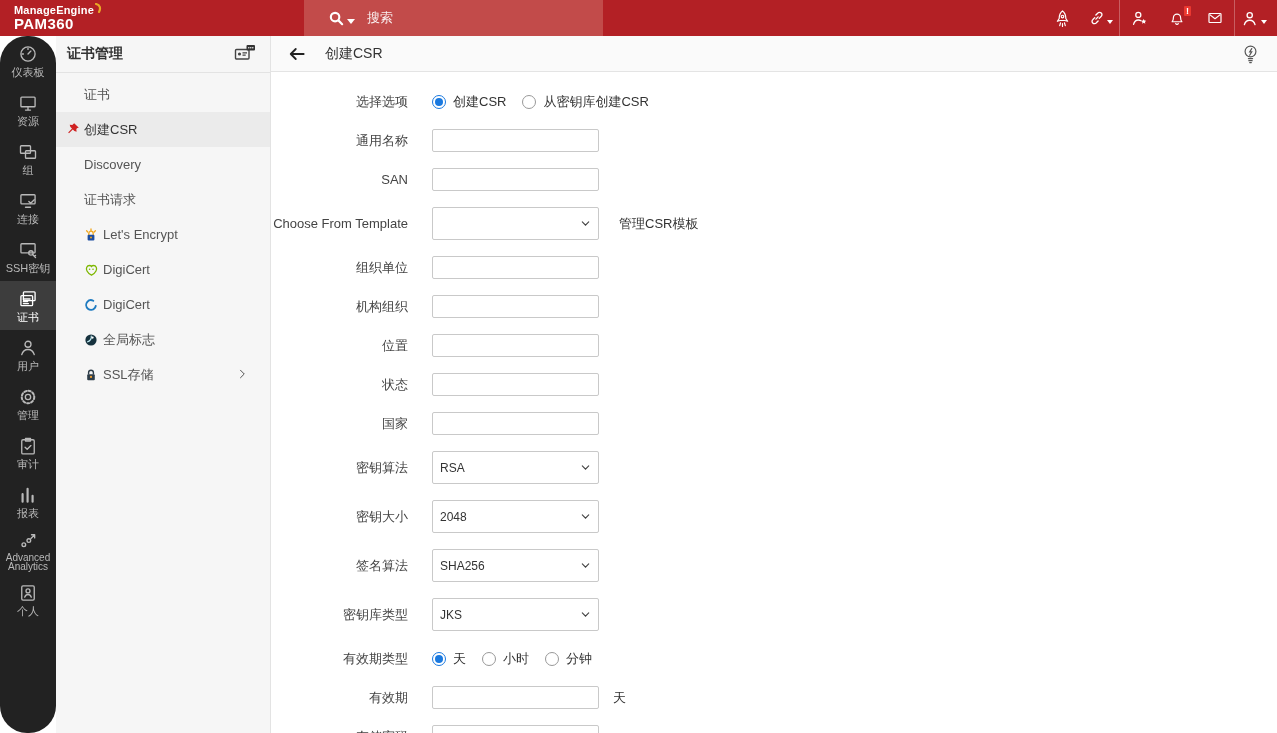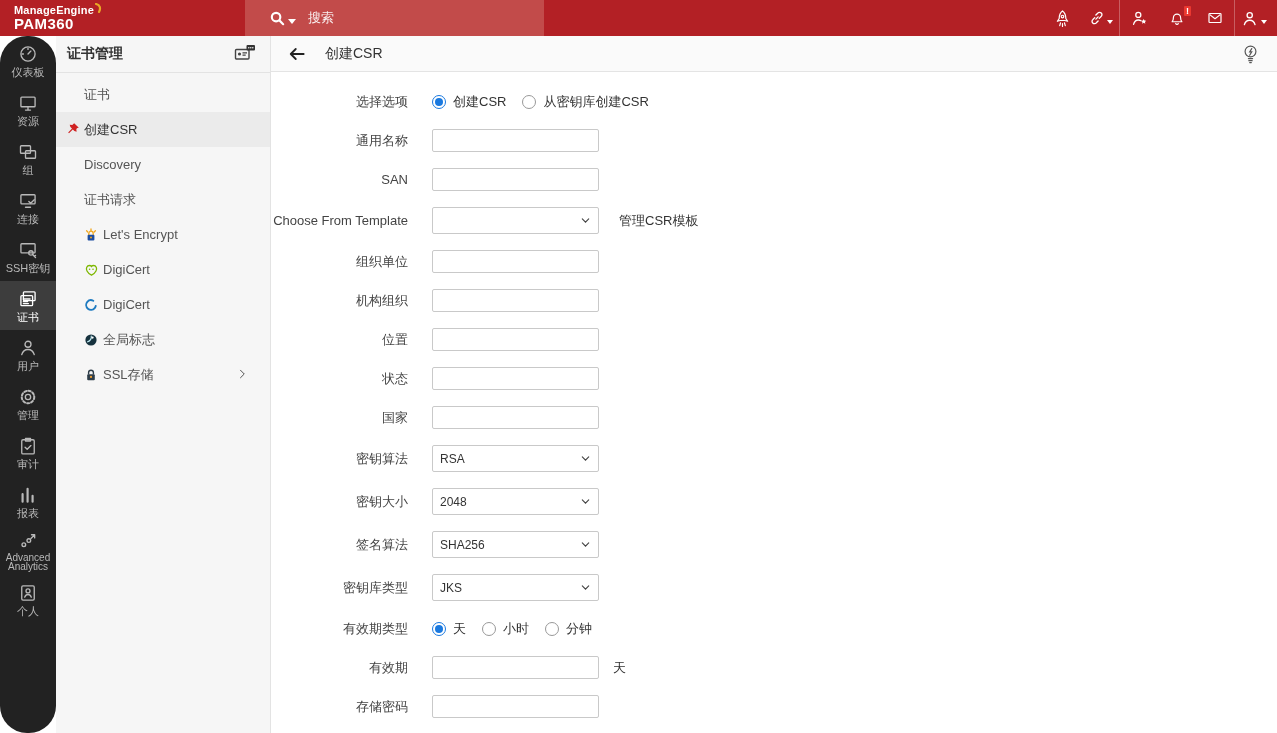--- a/index.html
+++ b/index.html
@@ -3,21 +3,21 @@
 <meta charset="utf-8">
 <style>
   * { box-sizing: border-box; margin: 0; padding: 0; }
   html,body { width:1277px; height:733px; }
   body {
     font-family: "Liberation Sans", "DejaVu Sans", sans-serif;
     position: relative; overflow: hidden; background: #fff; font-size: 13px; color:#333;
   }
   
   .topbar { position:absolute; top:0; left:0; width:1277px; height:36px; background:#b32025; display:flex; align-items:stretch; z-index:5; }
-  .logo { width:245px; padding-left:14px; display:flex; flex-direction:column; justify-content:center; }
+  .logo { width:304px; padding-left:14px; display:flex; flex-direction:column; justify-content:center; }
   .logo .l1 { color:#fff; font-weight:bold; font-size:11px; line-height:12px; letter-spacing:.2px; display:flex; align-items:center; }
   .logo .swoosh { margin-left:1px; margin-top:-4px; }
   .logo .l2 { color:#fff; font-weight:bold; font-size:15px; line-height:16px; letter-spacing:.4px; }
   .search-area { width:299px; background:#c24b4a; display:flex; align-items:center; padding-left:24px; cursor:text; }
   .search-area .mag { flex:0 0 auto; }
   .search-caret { width:0; height:0; border-left:4px solid transparent; border-right:4px solid transparent; border-top:5px solid #fff; margin:6px 0 0 2px; }
   .search-ph { color:rgba(255,255,255,.92); font-size:13px; margin-left:12px; }
   .topbar-right { margin-left:auto; display:flex; align-items:stretch; padding-right:4px; }
   .tb-btn { width:38px; display:flex; align-items:center; justify-content:center; color:#fff; cursor:pointer; position:relative; }
   .tb-sep { width:1px; background:rgba(255,255,255,.28); }
@@ -47,21 +47,21 @@
   .main { position:absolute; top:36px; left:271px; right:0; bottom:0; background:#fff; }
   .main-header { height:36px; background:#fafafa; border-bottom:1px solid #e4e4e4; display:flex; align-items:center; padding:0 18px 0 12px; }
   .back-btn { cursor:pointer; display:flex; padding:4px; }
   .page-title { margin-left:14px; font-size:14px; color:#333; }
   .bulb-btn { margin-left:auto; cursor:pointer; display:flex; }
   
   .form { padding-top:18px; }
   .form-row { display:flex; align-items:center; margin-bottom:16px; min-height:23px; }
   .form-label { width:161px; flex:0 0 161px; text-align:right; padding-right:24px; font-size:13px; color:#444; white-space:nowrap; }
   .text-input { width:167px; height:23px; border:1px solid #c9c9c9; border-radius:2px; padding:0 6px; font-size:12px; color:#333; background:#fff; outline:none; }
-  .selectbox { width:167px; height:27px; border:1px solid #c9c9c9; border-radius:2px; background:#fff; display:flex; align-items:center; padding:4px 7px; font-size:12px; color:#333; cursor:pointer; }
+  .selectbox { width:167px; height:33px; border:1px solid #c9c9c9; border-radius:2px; background:#fff; display:flex; align-items:center; padding:4px 7px; font-size:12px; color:#333; cursor:pointer; }
   .selectbox .sv { flex:1 1 auto; white-space:nowrap; overflow:hidden; }
   .radio-group { display:flex; align-items:center; }
   .radio-opt { display:flex; align-items:center; margin-right:16px; cursor:pointer; }
   .radio { width:14px; height:14px; border:1px solid #999; border-radius:50%; background:#fff; display:flex; align-items:center; justify-content:center; flex:0 0 14px; }
   .radio.on { border-color:#1a79df; }
   .radio.on::after { content:""; width:8px; height:8px; border-radius:50%; background:#1a79df; }
   .radio-label { margin-left:7px; font-size:13px; color:#333; white-space:nowrap; }
   .side-link { margin-left:20px; font-size:13px; color:#333; cursor:pointer; white-space:nowrap; }
   .suffix { margin-left:14px; font-size:13px; color:#333; }
 </style>

